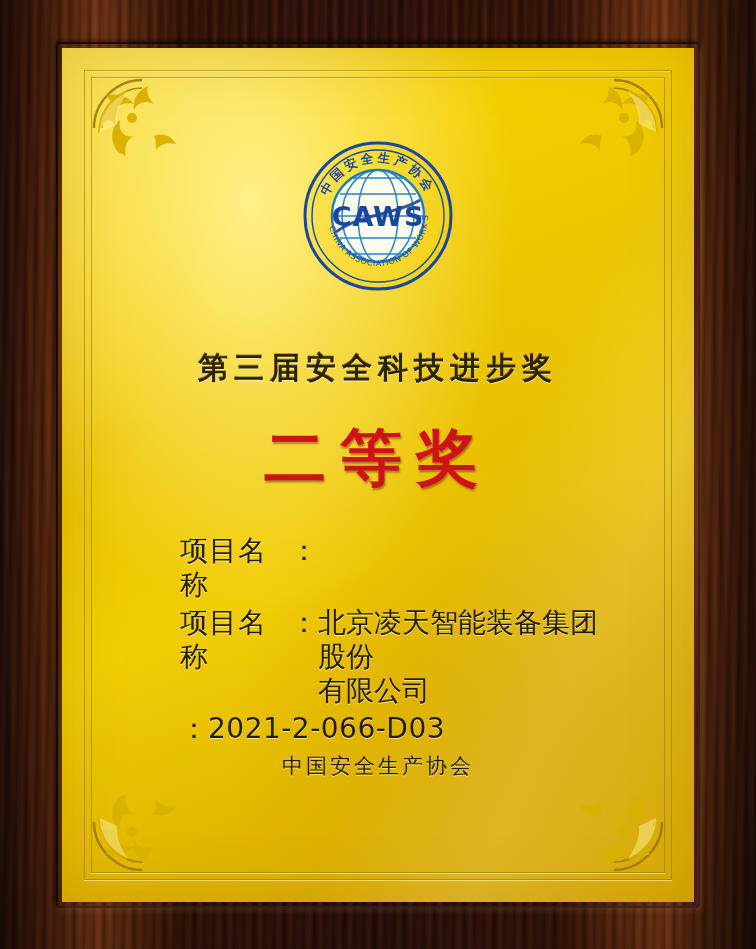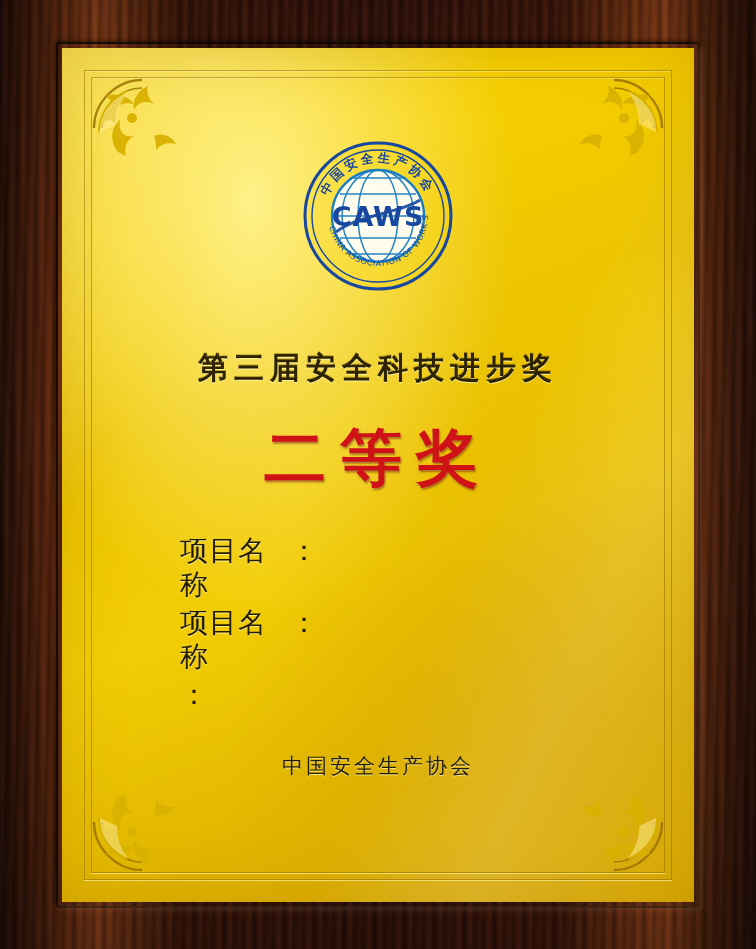--- a/index.html
+++ b/index.html
@@ -331,24 +331,29 @@
 
     <div id="details">
       <div class="detail-row">
         <span class="detail-label">项目名称</span>
         <span class="detail-colon">：</span>
       </div>
 
       <div class="detail-row">
         <span class="detail-label">项目名称</span>
         <span class="detail-colon">：</span>
+        <span class="detail-value">
+          <span>北京凌天智能装备集团股份</span>
+          <span class="line2">有限公司</span>
+        </span>
       </div>
 
       <div class="detail-row">
         <span class="detail-colon">：</span>
+        <span class="detail-value code">2021-2-066-D03</span>
       </div>
     </div>
 
     <div id="issuer">
       <div>中国安全生产协会</div>
     </div>
   </div>
 </div>
 
 </body></html>

